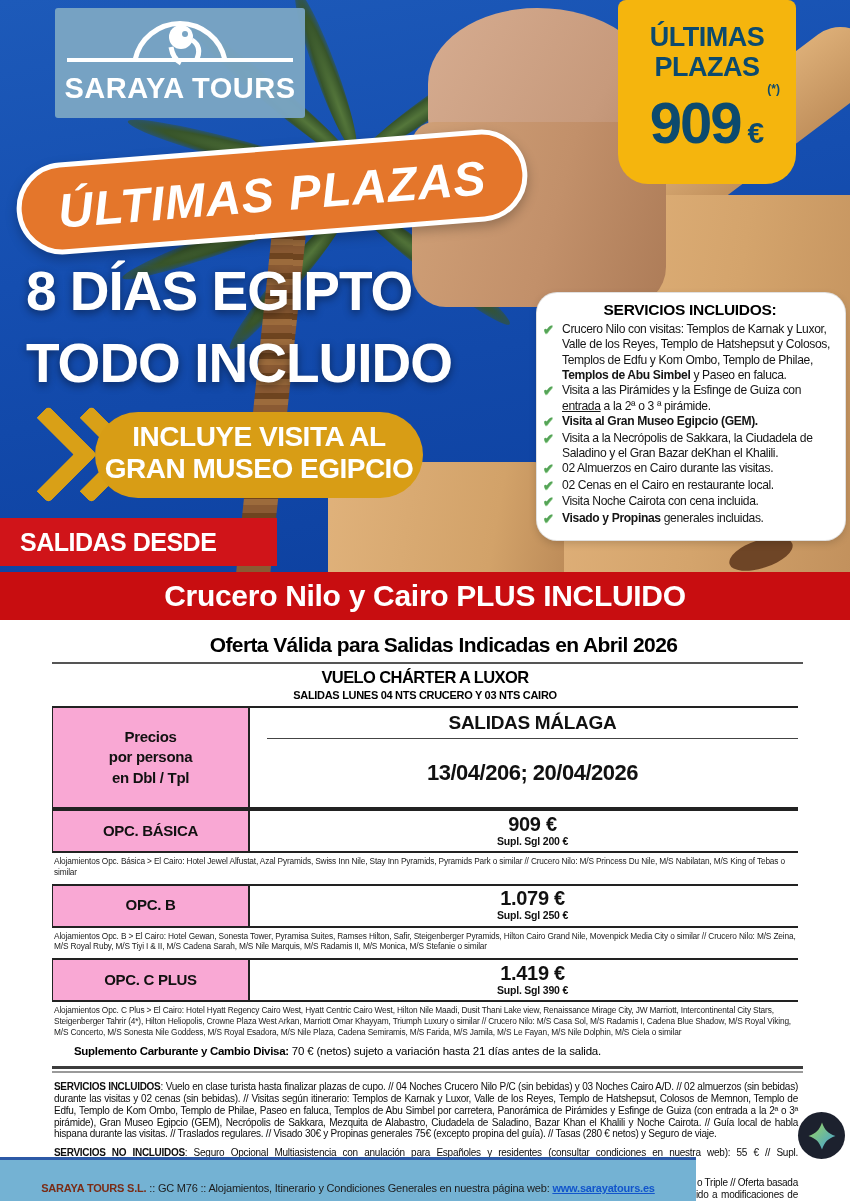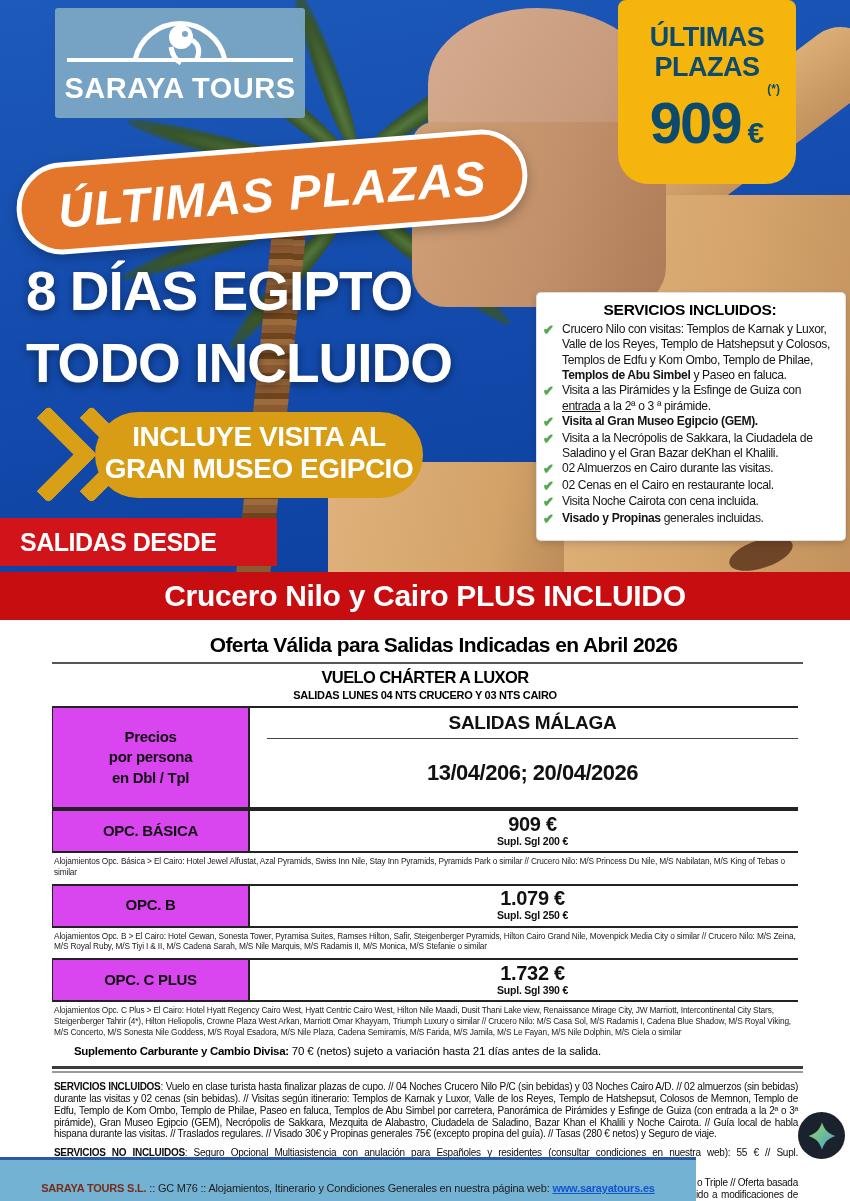--- a/index.html
+++ b/index.html
@@ -60,21 +60,21 @@
   
   .gem-pill{position:absolute;left:95px;top:412px;width:328px;height:86px;background:#d89d15;
         border-radius:46px;color:#fff;text-align:center;font-weight:700;box-sizing:border-box;padding-top:9px;}
   .gem-pill div{font-size:28px;line-height:1.15;letter-spacing:-.5px;}
 
   
   .departure{position:absolute;left:0;top:518px;width:277px;height:48px;background:#d01419;color:#fff;
         font-weight:700;font-size:25px;line-height:48px;padding-left:20px;box-sizing:border-box;letter-spacing:-.5px;}
 
   
-  .services{position:absolute;left:537px;top:293px;width:308px;height:247px;background:#fff;border-radius:4px;
+  .services{position:absolute;left:537px;top:293px;width:308px;height:247px;background:#fff;border-radius:20px;
         box-shadow:0 0 0 1px #e0e0e0,0 3px 8px rgba(0,0,0,.18);box-sizing:border-box;padding:8px 8px 6px 6px;}
   .services-title{font-size:15.5px;font-weight:700;text-align:center;letter-spacing:-.3px;margin-bottom:3px;color:#000;}
   .services ul{list-style:none;margin:0;padding:0;}
   .services li{display:flex;gap:4px;font-size:12.1px;line-height:1.27;letter-spacing:-.35px;color:#151515;}
   .services .check{flex:0 0 15px;color:#55a457;font-weight:700;font-size:13px;text-shadow:0 1px 0 #9ed49a;}
   .services .b{font-weight:700;}
   .services .u{text-decoration:underline;}
 
   
   .red-banner{position:absolute;left:0;top:572px;width:850px;height:48px;background:#c80d10;color:#fff;
@@ -82,21 +82,21 @@
 
   
   .content{position:absolute;left:0;top:620px;width:850px;}
   .offer-title{margin-top:13px;text-align:center;font-size:21px;font-weight:700;letter-spacing:-.6px;color:#000;margin-left:37px;}
   .rule{width:751px;margin:5px 0 0 52px;border-top:2px solid #555;}
   .offer-sub1{margin-top:4px;text-align:center;font-size:16.5px;font-weight:700;letter-spacing:-.6px;color:#000;}
   .offer-sub2{margin-top:2px;text-align:center;font-size:11px;font-weight:700;letter-spacing:-.3px;color:#000;}
 
   .ptable{width:746px;margin:5px 0 0 52px;}
   .blk{display:grid;grid-template-columns:198px 548px;border-top:2px solid #222;border-bottom:2px solid #222;}
-  .cell-l{background:#d946ef;border-left:1.5px solid #222;border-right:2px solid #222;
+  .cell-l{background:#f9a8d4;border-left:1.5px solid #222;border-right:2px solid #222;
         display:flex;flex-direction:column;justify-content:center;align-items:center;text-align:center;}
   .cell-l div{font-size:15px;font-weight:700;line-height:1.35;letter-spacing:-.3px;}
   .cell-r{display:flex;flex-direction:column;justify-content:center;text-align:center;padding-left:17px;}
   .colhead{height:30px;border-bottom:1.5px solid #444;font-size:19px;font-weight:700;line-height:30px;letter-spacing:-.3px;}
   .dates{height:68px;font-size:22px;font-weight:700;line-height:68px;letter-spacing:-.5px;}
   .opt-name{font-size:15px;font-weight:700;letter-spacing:-.3px;}
   .opt-row .cell-r{height:40px;}
   .opt-price{font-size:20px;font-weight:700;line-height:1.05;letter-spacing:-.3px;}
   .opt-sup{font-size:10.5px;font-weight:700;line-height:1.3;letter-spacing:-.2px;}
   .hotels{margin:3px 0 6px 2px;font-size:8.3px;line-height:1.3;letter-spacing:-.15px;color:#222;width:748px;}
@@ -264,21 +264,21 @@
           <div class="opt-sup">Supl. Sgl 250 €</div>
         </div>
       </div>
       <div class="hotels">Alojamientos Opc. B &gt; El Cairo: Hotel Gewan, Sonesta Tower, Pyramisa Suites, Ramses Hilton, Safir, Steigenberger Pyramids, Hilton Cairo Grand Nile, Movenpick Media City o similar // Crucero Nilo: M/S Zeina, M/S Royal Ruby, M/S Tiyi I &amp; II, M/S Cadena Sarah, M/S Nile Marquis, M/S Radamis II, M/S Monica, M/S Stefanie o similar</div>
 
       <div class="blk opt-row">
         <div class="cell-l">
             <div class="opt-name">OPC. C PLUS</div>
           </div>
         <div class="cell-r">
-          <div class="opt-price">1.732 €</div>
+          <div class="opt-price">1.419 €</div>
           <div class="opt-sup">Supl. Sgl 390 €</div>
         </div>
       </div>
       <div class="hotels">Alojamientos Opc. C Plus &gt; El Cairo: Hotel Hyatt Regency Cairo West,  Hyatt Centric Cairo West, Hilton Nile Maadi, Dusit Thani Lake view, Renaissance Mirage City, JW Marriott, Intercontinental City Stars, Steigenberger Tahrir (4*), Hilton Heliopolis, Crowne Plaza West Arkan, Marriott Omar Khayyam, Triumph Luxury o similar // Crucero Nilo: M/S Casa Sol, M/S Radamis I, Cadena Blue Shadow, M/S Royal Viking, M/S Concerto, M/S Sonesta Nile Goddess, M/S Royal Esadora,  M/S Nile Plaza, Cadena Semiramis, M/S Farida, M/S Jamila, M/S Le Fayan, M/S Nile Dolphin, M/S Ciela o similar</div>
     </div>
 
     <div class="surcharge">
       <b>Suplemento Carburante y Cambio Divisa:</b><span> 70 € (netos) sujeto a variación hasta 21 días antes de la salida.</span>
     </div>
 

